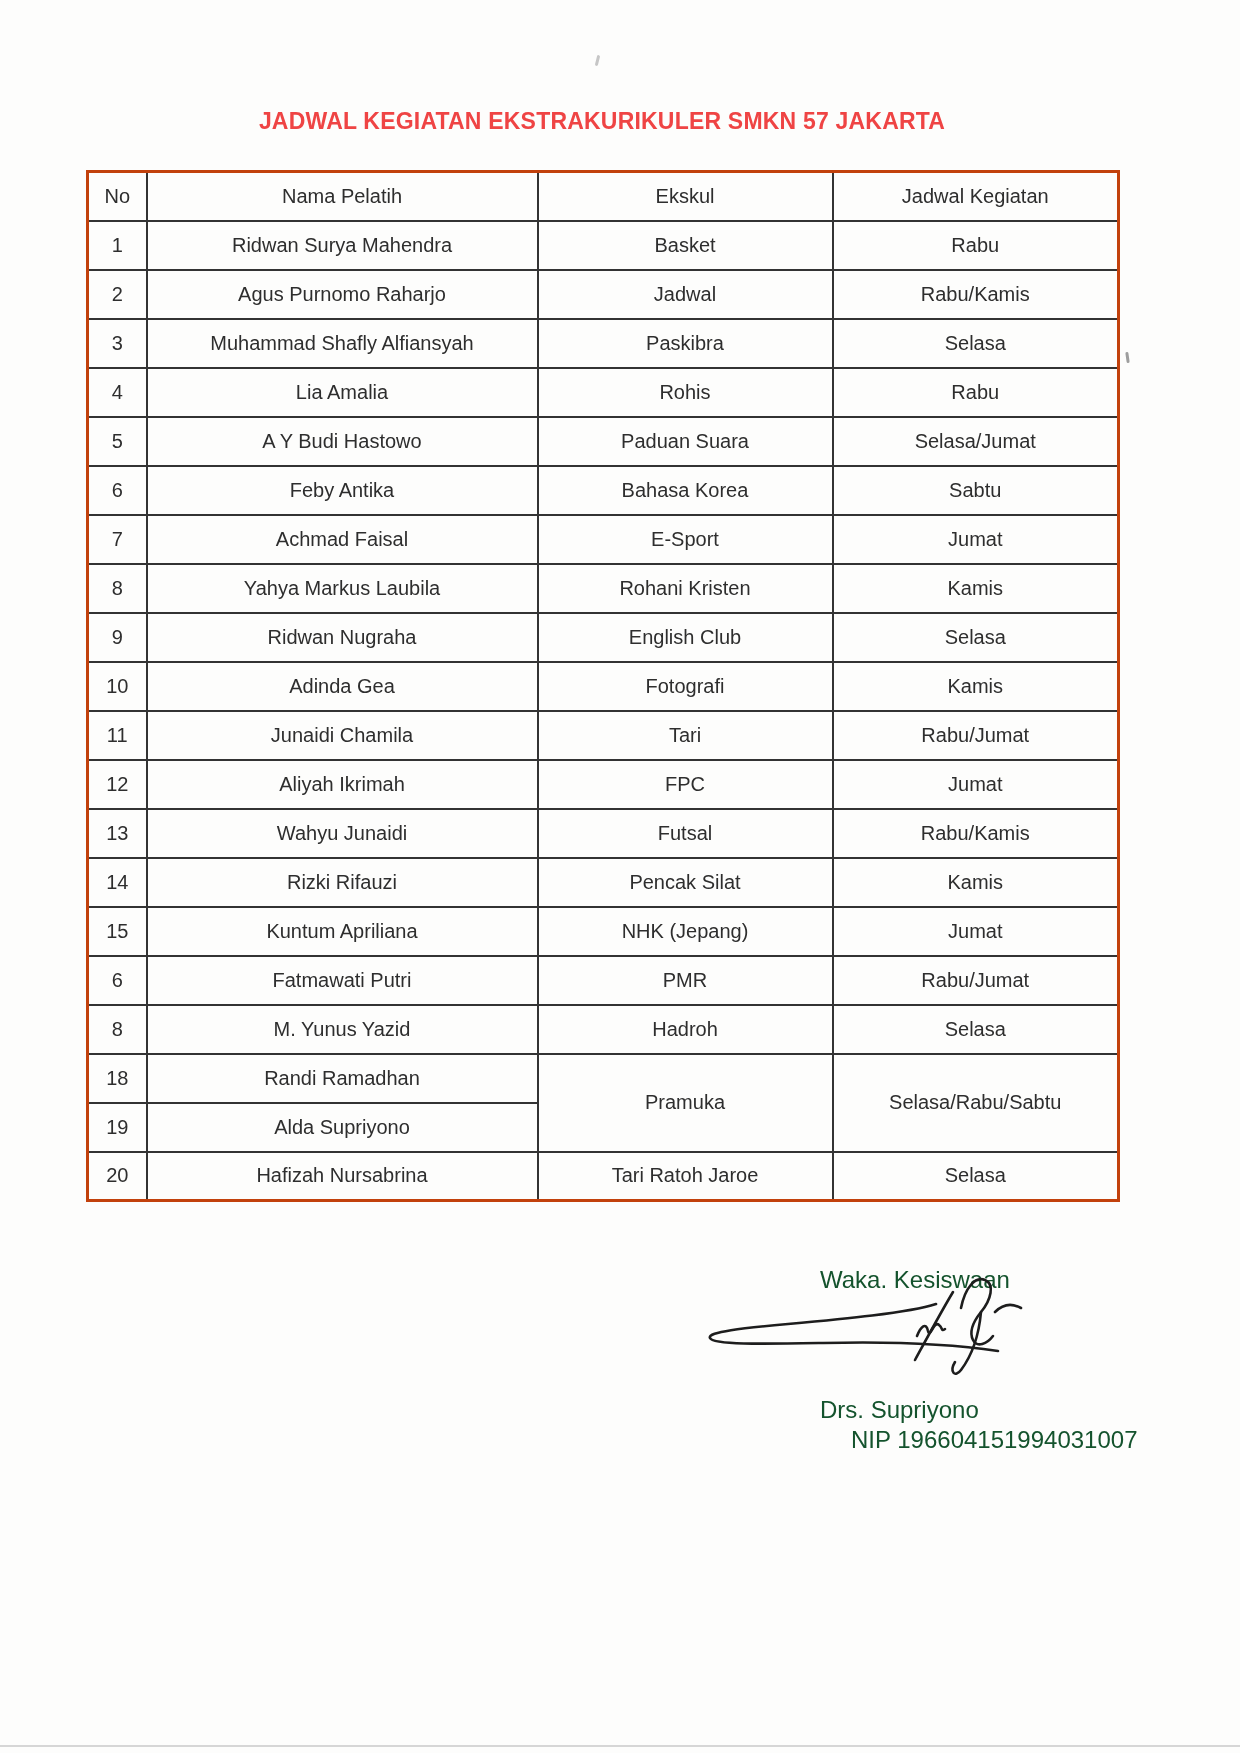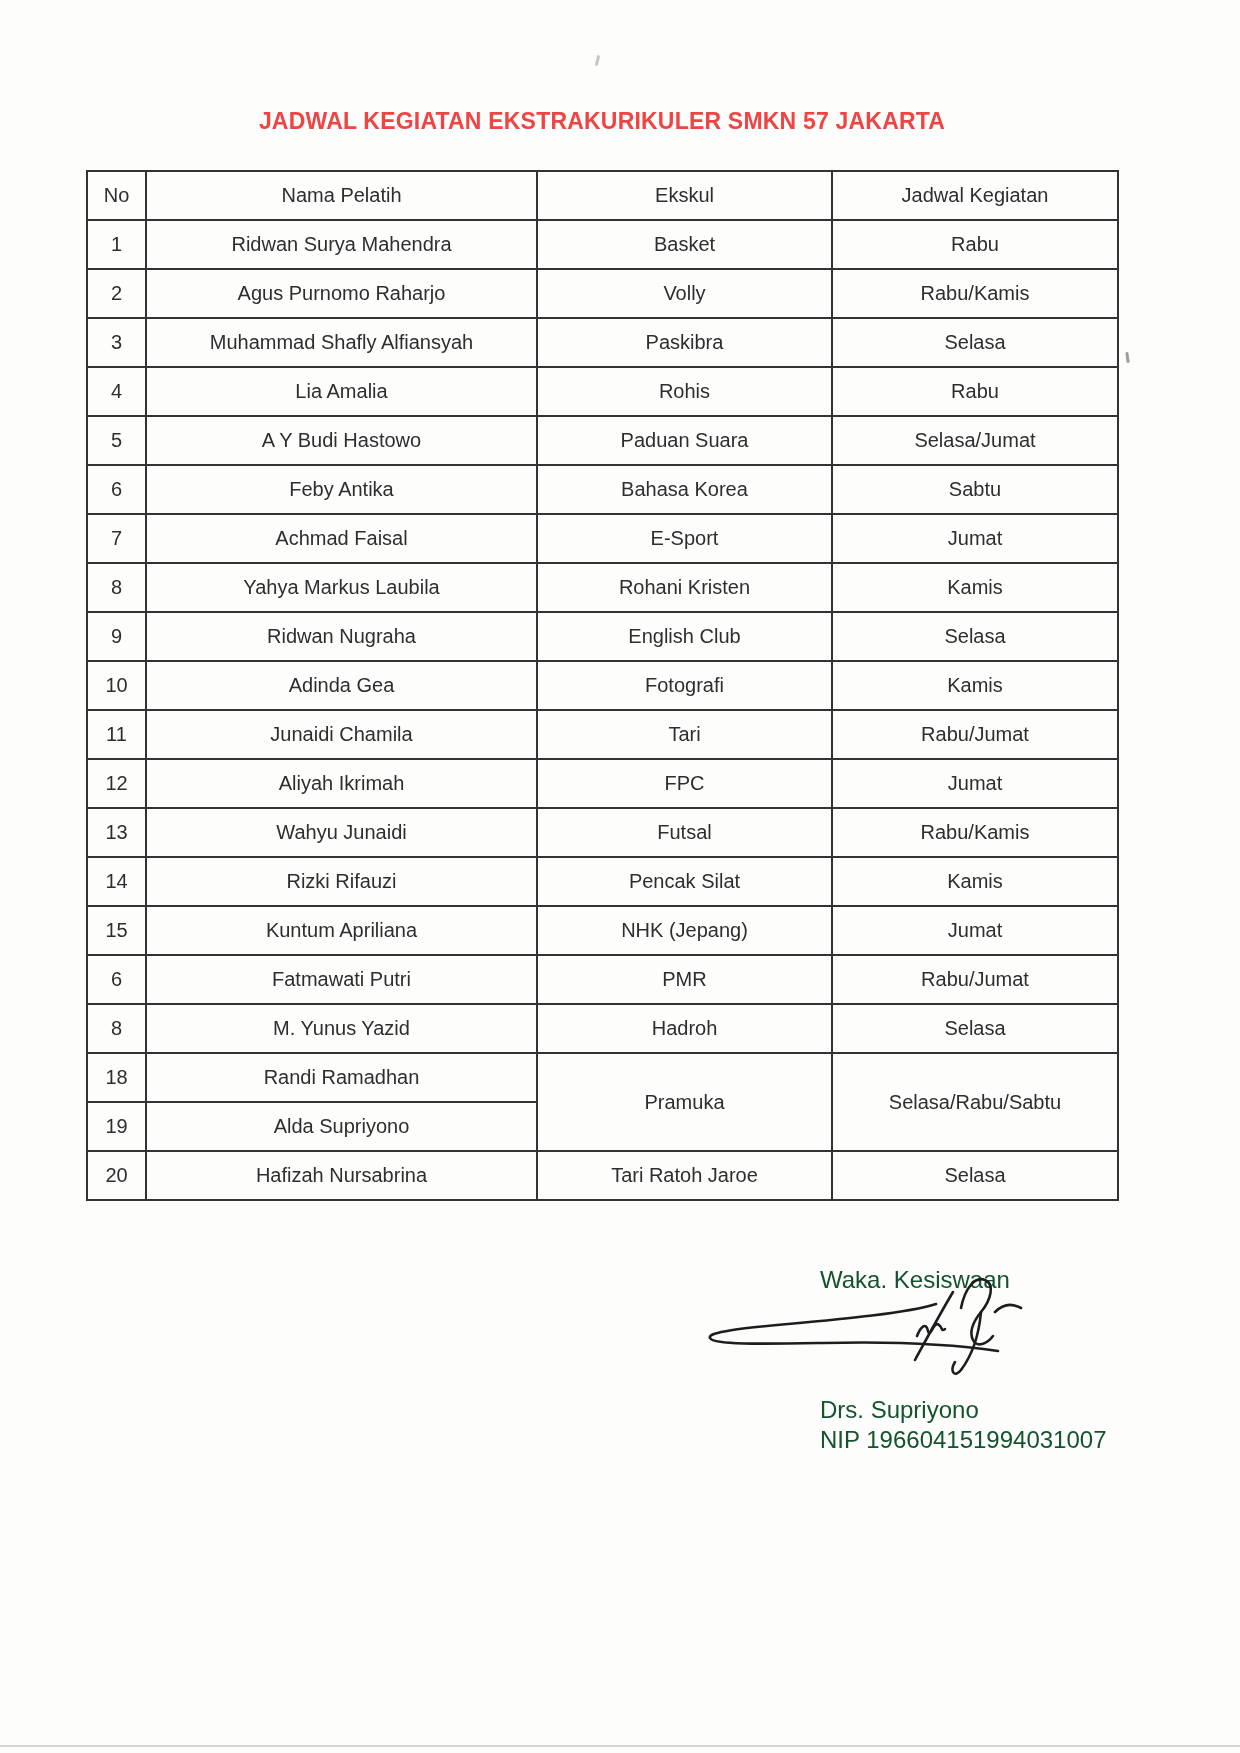--- a/index.html
+++ b/index.html
@@ -23,21 +23,21 @@
     letter-spacing: 0.2px;
     color: #ef4444;
     white-space: nowrap;
   }
   table.schedule {
     position: absolute;
     left: 86px;
     top: 170px;
     border-collapse: collapse;
     table-layout: fixed;
-    border: 1px solid #c2410c;
+    border: 3px solid #c2410c;
   }
   table.schedule th, table.schedule td {
     border: 2px solid #333333;
     font-size: 20px;
     font-weight: normal;
     text-align: center;
     vertical-align: middle;
     padding: 0;
     color: #2e2e2e;
     overflow: hidden;
@@ -47,21 +47,21 @@
   td.c-nama { text-align: left; padding-left: 9px; }
   .sig-role, .sig-name, .sig-nip {
     position: absolute;
     left: 820px;
     font-size: 24px;
     color: #14532d;
     white-space: nowrap;
   }
   .sig-role { top: 1266px; }
   .sig-name { top: 1396px; }
-  .sig-nip  { top: 1426px; }
+  .sig-nip  { top: 1426px; margin-left: 31px; }
   svg.signature {
     position: absolute;
     left: 693px;
     top: 1266px;
     overflow: visible;
   }
   svg.signature path {
     fill: none;
     stroke: #1d1d1d;
     stroke-width: 2.6;
@@ -103,21 +103,21 @@
     <tbody>
         <tr>
           <td class="c-no">1</td>
           <td class="c-nama">Ridwan Surya Mahendra</td>
           <td class="c-ekskul">Basket</td>
           <td class="c-jadwal">Rabu</td>
         </tr>
         <tr>
           <td class="c-no">2</td>
           <td class="c-nama">Agus Purnomo Raharjo</td>
-          <td class="c-ekskul">Volly</td>
+          <td class="c-ekskul">Jadwal</td>
           <td class="c-jadwal">Rabu/Kamis</td>
         </tr>
         <tr>
           <td class="c-no">3</td>
           <td class="c-nama">Muhammad Shafly Alfiansyah</td>
           <td class="c-ekskul">Paskibra</td>
           <td class="c-jadwal">Selasa</td>
         </tr>
         <tr>
           <td class="c-no">4</td>

